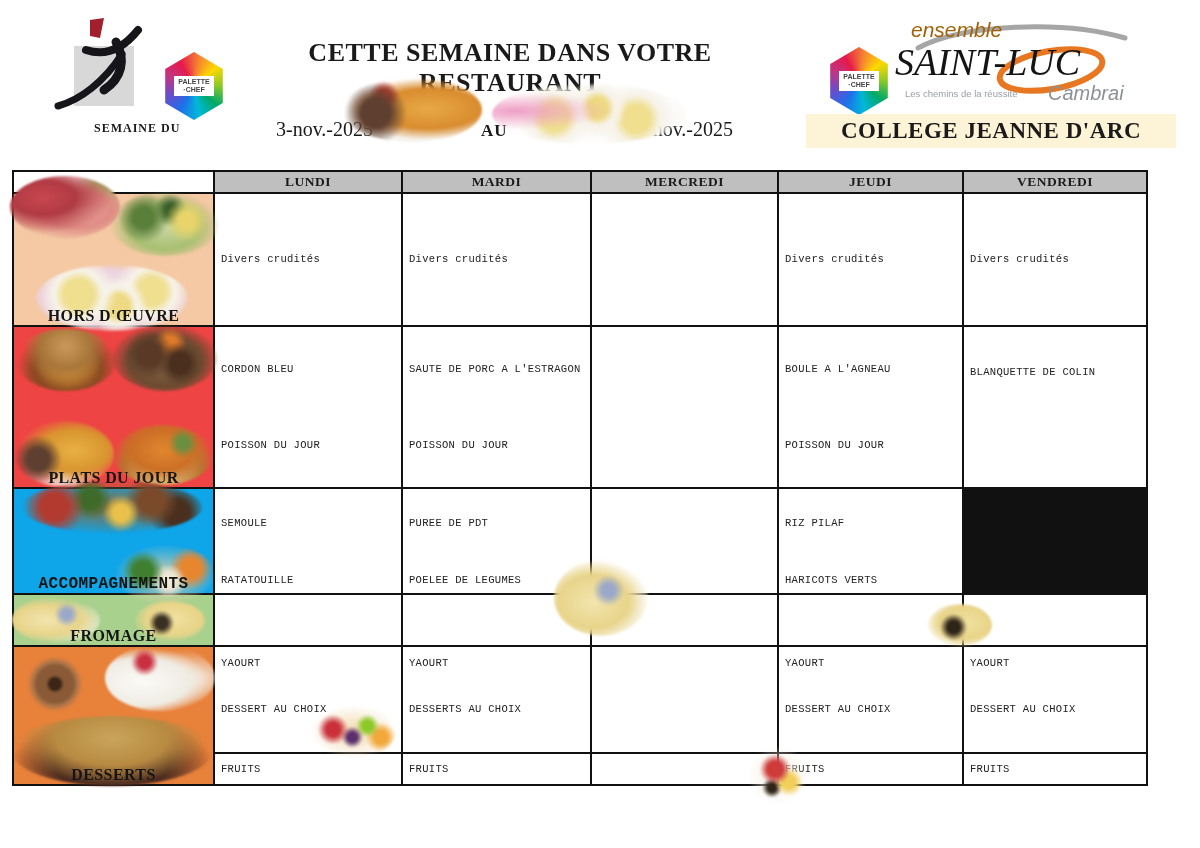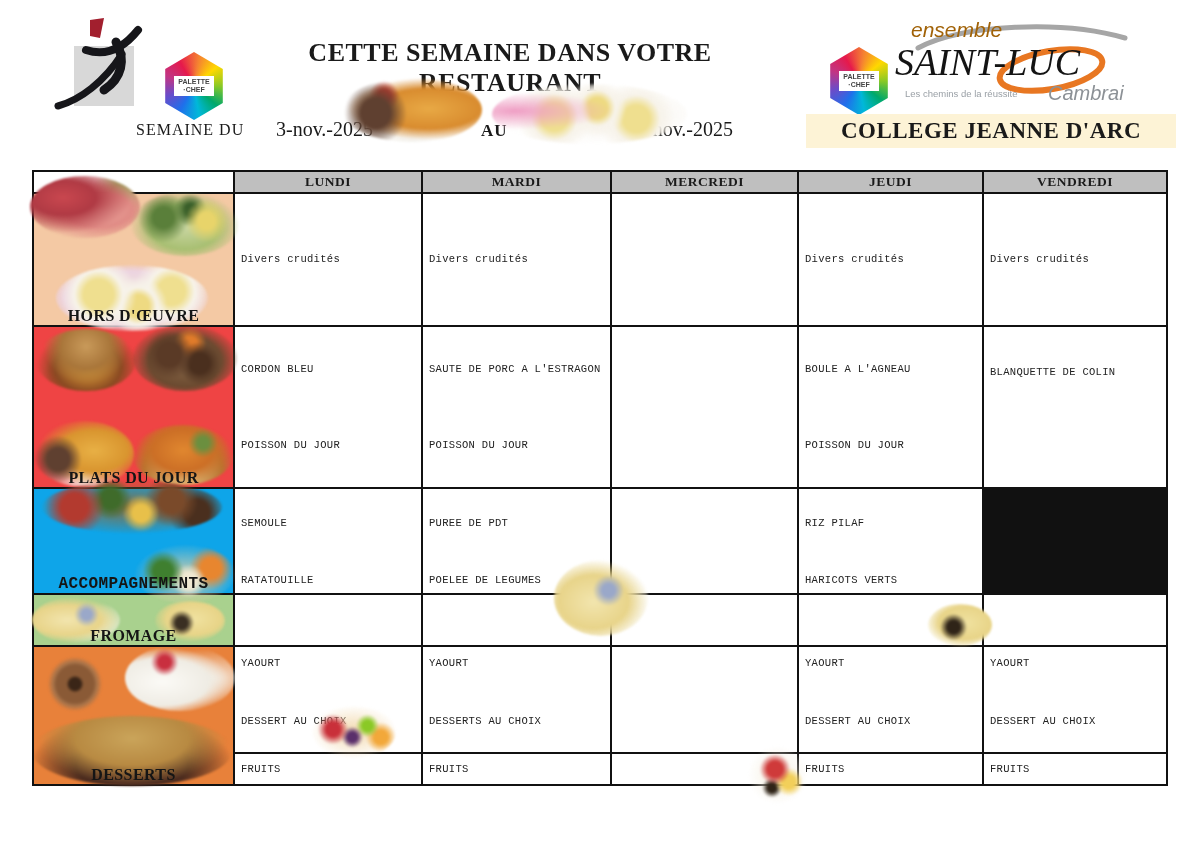--- a/index.html
+++ b/index.html
@@ -2,21 +2,21 @@
 <html><head>
 <meta charset="utf-8">
 <style>
   html,body{margin:0;padding:0;background:#fff;}
   .page{position:relative;width:1200px;height:848px;background:#fff;overflow:hidden;
         font-family:"Liberation Serif",serif;color:#1a1a1a;}
 
   
   .abs{position:absolute;}
   .title{left:220px;top:38px;width:580px;text-align:center;font-size:26px;font-weight:bold;letter-spacing:.5px;}
-  .semaine{left:94px;top:121px;font-size:16px;font-weight:normal;letter-spacing:1px;margin-left:42px;}
+  .semaine{left:94px;top:121px;font-size:12px;font-weight:bold;letter-spacing:1px;}
   .datetxt{font-size:20px;}
   .d1{left:276px;top:118px;}
   .au{left:481px;top:121px;font-size:17px;font-weight:bold;letter-spacing:1px;}
   .d2{left:636px;top:118px;}
   .college{left:778px;top:114px;width:370px;height:34px;background:#fdf3d6;
            display:flex;align-items:center;justify-content:center;
            font-size:23px;font-weight:bold;letter-spacing:.5px;margin-left:28px;}
 
   
   .hexlogo{width:64px;height:68px;display:flex;align-items:center;justify-content:center;
@@ -37,31 +37,31 @@
     letter-spacing:0px;font-family:"Liberation Serif",serif;}
   .sl-tagline{position:absolute;left:12px;top:70px;font-size:9.5px;color:#9aa0a6;
     font-family:"Liberation Sans",sans-serif;}
   .sl-city{position:absolute;left:155px;top:64px;font-style:italic;font-size:20px;color:#8c9196;
     font-family:"Liberation Sans",sans-serif;}
 
   
   .menu-table{position:absolute;left:12px;top:170px;width:1136px;height:616px;
     background:#111;padding:2px;display:grid;gap:2px;box-sizing:border-box;
     grid-template-columns:199px 186px 187px 185px 183px 182px;
-    grid-template-rows:20px 131px 160px 104px 50px 105px 30px;margin-left:20px;}
+    grid-template-rows:20px 131px 160px 104px 50px 105px 30px;}
   .gc1{grid-column:1}.gc2{grid-column:2}.gc3{grid-column:3}.gc4{grid-column:4}.gc5{grid-column:5}.gc6{grid-column:6}
   .gr1{grid-row:1}.gr2{grid-row:2}.gr3{grid-row:3}.gr4{grid-row:4}.gr5{grid-row:5}.gr6{grid-row:6}.gr7{grid-row:7}
   .gr6s{grid-row:6 / span 2}
   .corner{background:#fff;}
   .dayhead{background:#bfbfbf;display:flex;align-items:center;justify-content:center;
     font-weight:bold;font-size:13.5px;letter-spacing:.5px;}
   .mcell{background:#fff;display:flex;flex-direction:column;align-items:flex-start;
     justify-content:space-around;text-align:center;padding:4px 6px;box-sizing:border-box;font-family:Liberation Mono, monospace;}
   .mi{font-size:10.5px;letter-spacing:.3px;color:#222;line-height:1.2;}
-  .bias-up{justify-content:space-between;padding-top:10px;padding-bottom:24px;}
+  .bias-up{justify-content:space-between;padding-top:10px;padding-bottom:36px;}
   .bias-down{justify-content:space-between;padding-top:28px;padding-bottom:6px;}
   .cat{position:relative;display:flex;align-items:flex-end;justify-content:center;overflow:visible;}
   .cat-label{position:relative;z-index:2;font-weight:bold;font-size:16px;letter-spacing:.4px;
     text-align:center;color:#151515;}
   .cat-hors{background:#f4c9a4;}
   .cat-plats{background:#ef4444;}
   .cat-accomp{background:#0ea5e9;font-family:Liberation Mono, monospace;}
   .cat-fromage{background:#a9d18e;}
   .cat-desserts{background:#e8813a;}
 

